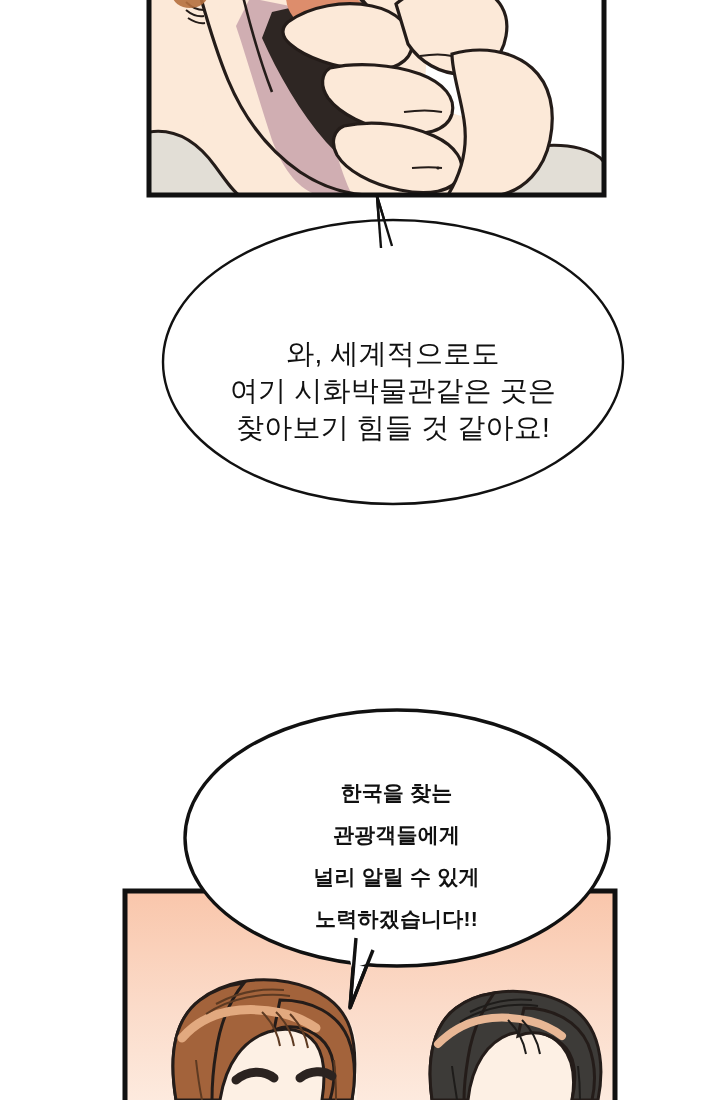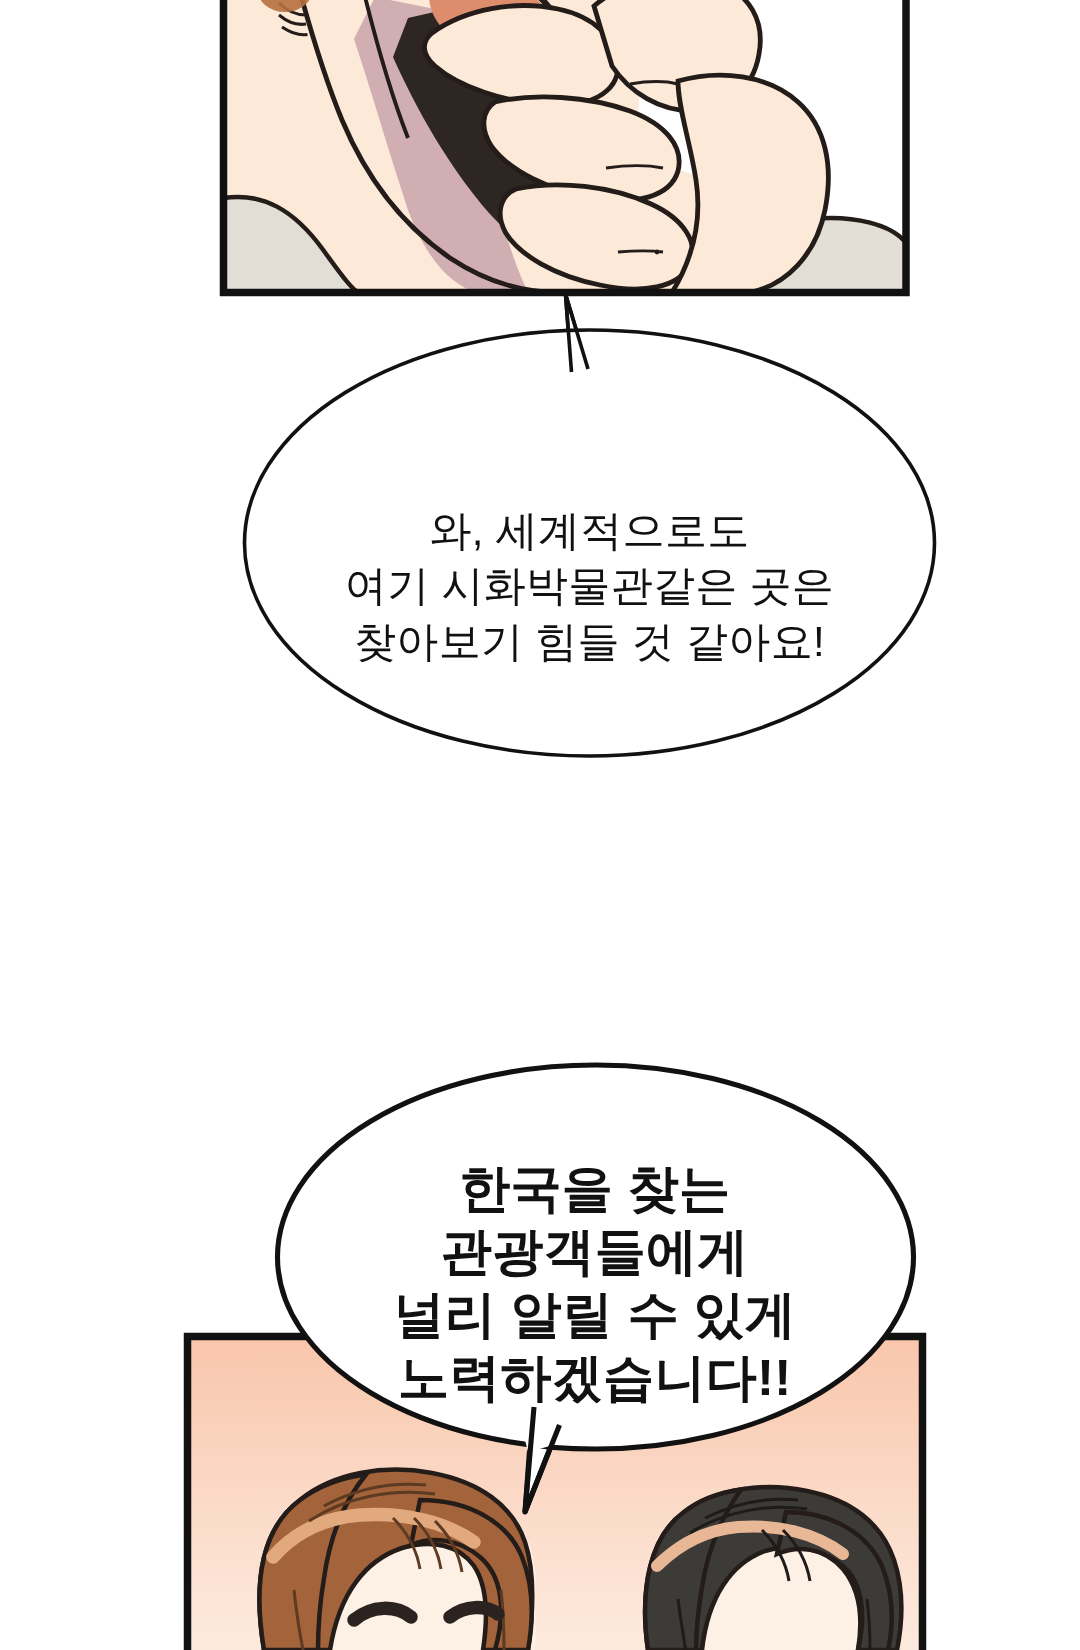--- a/index.html
+++ b/index.html
@@ -40,21 +40,21 @@
     font-size: 28px;
     line-height: 37px;
     font-weight: 400;
     letter-spacing: 0.2px;
     margin-top: 32px;
   }
   #bubble2-text {
     left: 185px;
     top: 772px;
     width: 423px;
-    font-size: 34px;
+    font-size: 21px;
     line-height: 42px;
     font-weight: 700;
     letter-spacing: 0.2px;
   }
 </style>
 </head>
 <body>
 
 <div id="page">
 

